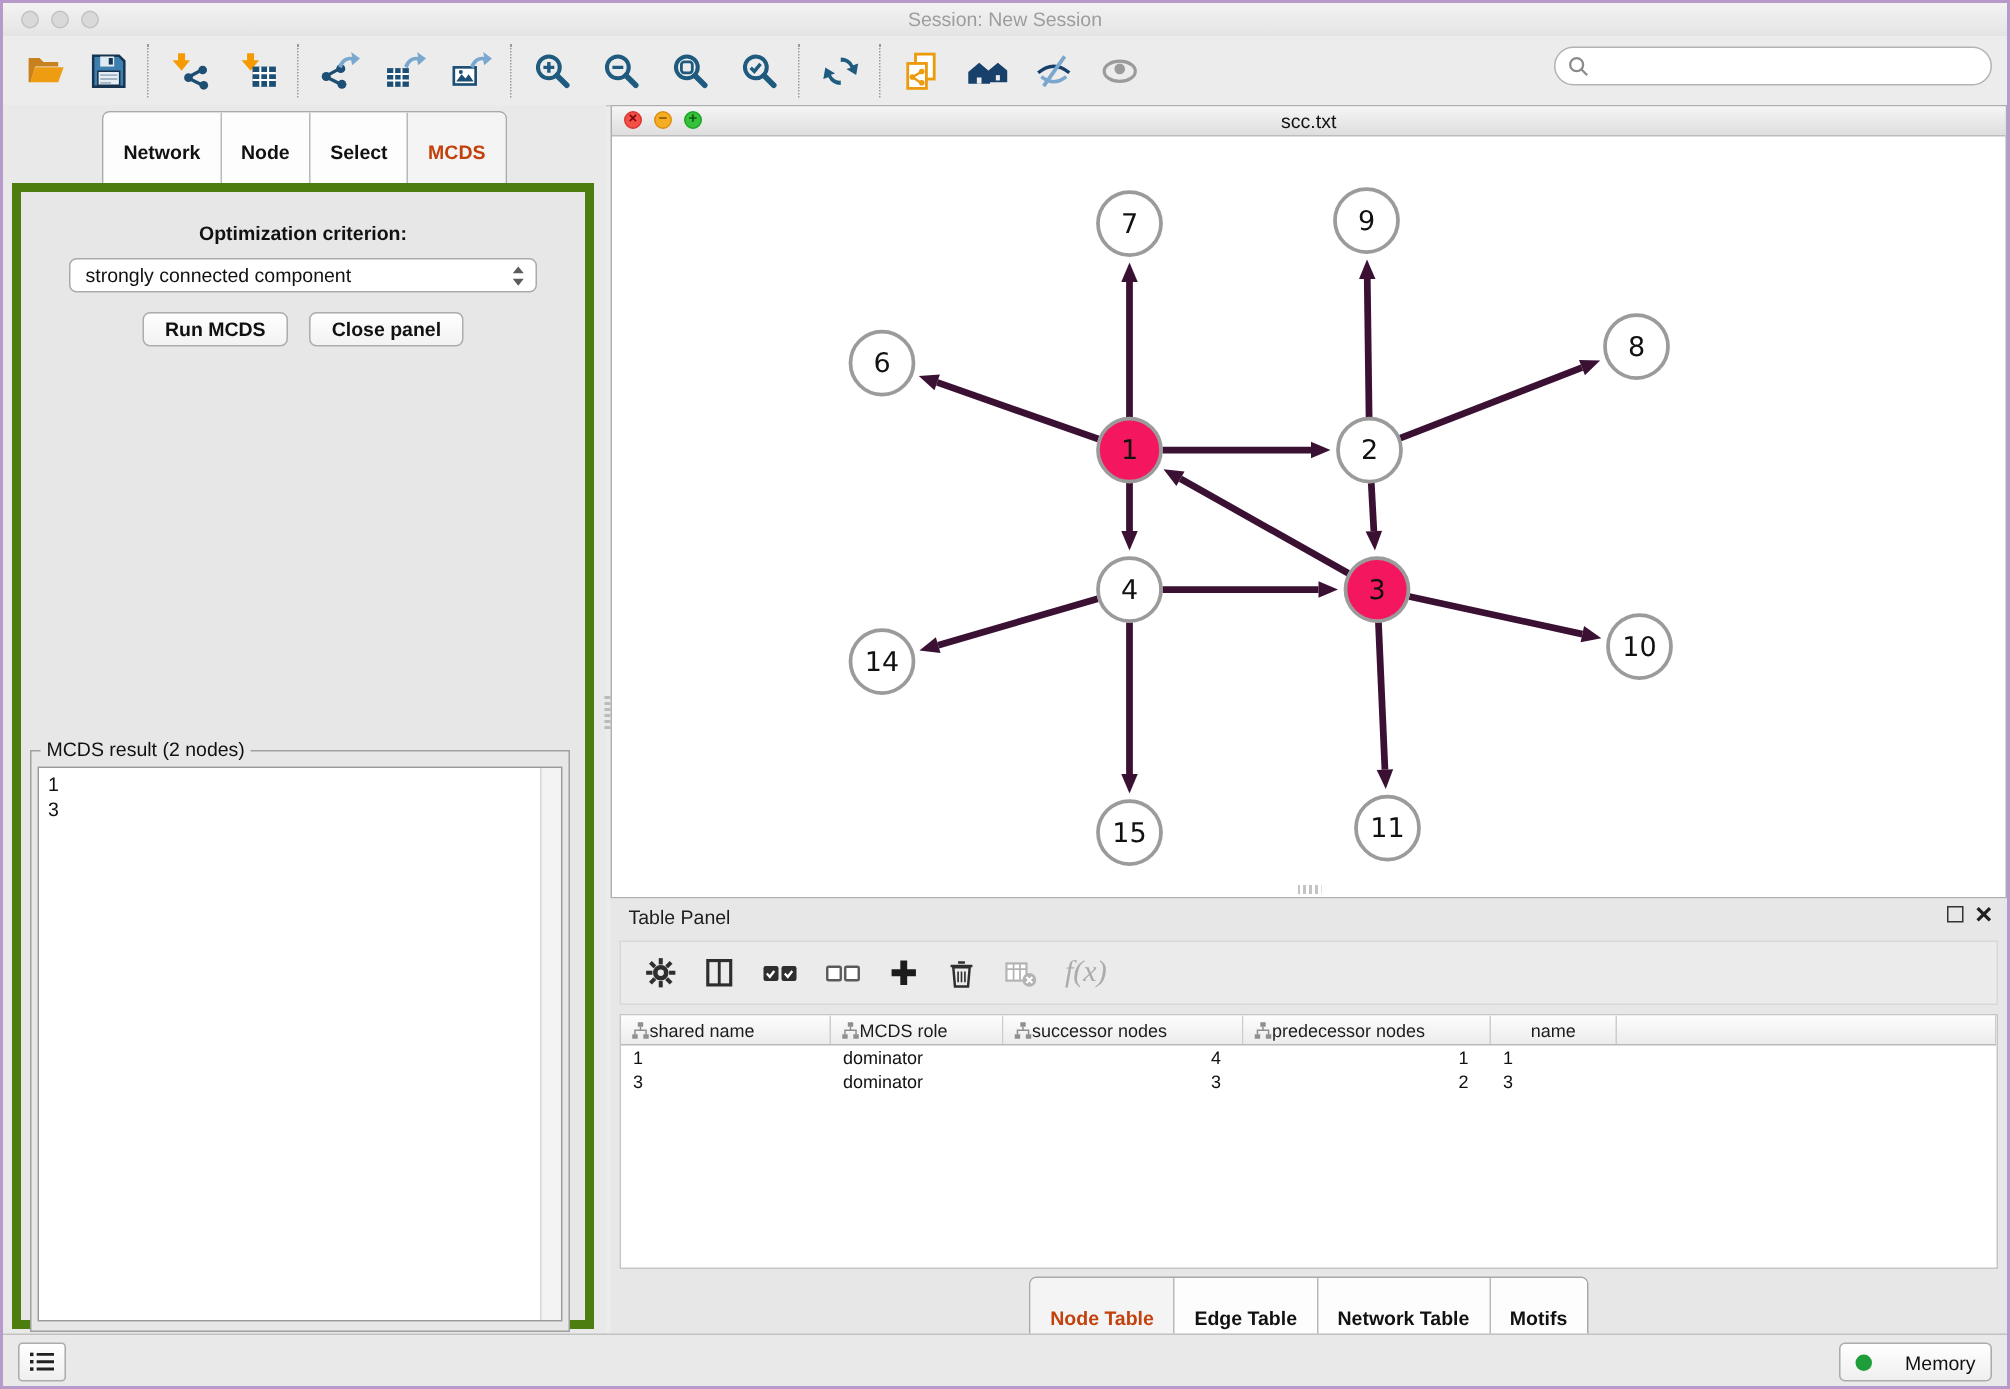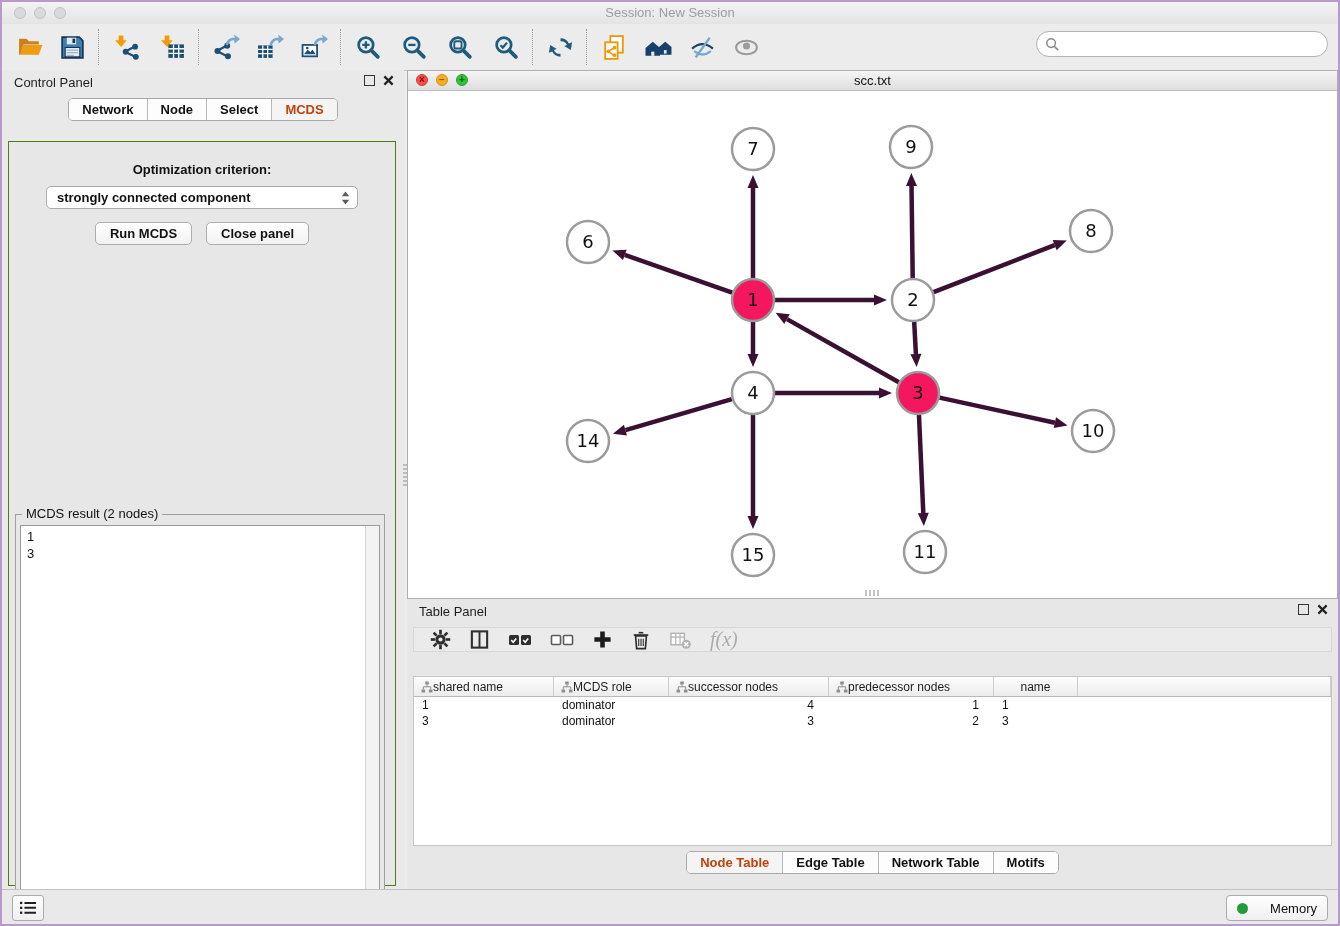--- a/index.html
+++ b/index.html
@@ -19,45 +19,45 @@
   #search-wrap input{border:none;outline:none;flex:1;height:20px;font-size:13px;background:transparent;}
   
   #control-panel{position:absolute;left:0;top:68px;width:402px;height:820px;background:#e9e9e9;}
   .panel-head{position:relative;height:24px;}
   .panel-head .ph-title{position:absolute;left:12px;top:5px;font-size:13px;color:#1d1d1d;}
   .ph-btns{position:absolute;right:10px;top:5px;display:flex;gap:8px;align-items:center;}
   .float-btn{width:9px;height:9px;border:1.6px solid #333;background:transparent;}
   .close-btn svg{width:11px;height:11px;display:block;}
   .seg-tabs{display:flex;justify-content:center;margin-top:4px;}
   .seg{display:flex;border:1px solid #a9a9a9;border-radius:5px;overflow:hidden;background:#fff;}
-  .seg .tab{padding:3px 13px;font-size:13px;color:#111;border-left:1px solid #b9b9b9;background:#fdfdfd;cursor:default;font-weight:700;}
+  .seg .tab{padding:19px 13px;font-size:13px;color:#111;border-left:1px solid #b9b9b9;background:#fdfdfd;cursor:default;font-weight:700;}
   .seg .tab:first-child{border-left:none;}
   .seg .tab.active{color:#c2410c;background:#f4f4f4;font-weight:700;}
-  #cp-content{position:absolute;left:6px;right:8px;top:52px;bottom:4px;border:1px solid #4d7c0f;background:#e7e7e7;margin-top:19px;}
+  #cp-content{position:absolute;left:6px;right:8px;top:52px;bottom:4px;border:6px solid #4d7c0f;background:#e7e7e7;}
   #opt-label{text-align:center;margin-top:20px;font-size:13px;font-weight:700;color:#111;}
   #opt-dropdown{margin:9px auto 0;width:312px;height:23px;background:#fff;border:1px solid #ababab;border-radius:5px;display:flex;align-items:center;padding:0 6px 0 10px;box-sizing:border-box;}
-  #opt-dropdown span{flex:1;font-size:13px;color:#111;font-weight:bold;}
+  #opt-dropdown span{flex:1;font-size:13px;color:#111;}
   .btn-row{display:flex;justify-content:center;gap:14px;margin-top:13px;}
   .pbtn{background:linear-gradient(#ffffff,#f2f2f2);border:1px solid #adadad;border-radius:5px;font-size:13px;font-weight:700;color:#111;padding:3px 14px;}
   #result-fs{position:absolute;left:6px;right:10px;top:372px;height:386px;border:1px solid #9f9f9f;background:#e7e7e7;}
   #result-legend{position:absolute;top:-9px;left:6px;background:#e7e7e7;padding:0 4px;font-size:13px;color:#111;}
   #result-box{position:absolute;left:4px;right:4px;top:10px;bottom:6px;background:#fff;border:1px solid #9a9a9a;display:flex;}
   #result-text{flex:1;padding:2px 6px;font-size:13px;color:#111;white-space:pre;line-height:17px;}
   #result-scroll{width:13px;background:#f3f3f3;border-left:1px solid #d5d5d5;}
   .v-grip{position:absolute;left:401px;top:462px;width:6px;height:22px;background:repeating-linear-gradient(#bbb 0 2px,#e9e9e9 2px 4px);}
   
   #network-window{position:absolute;left:405px;top:68px;width:931px;height:529px;border:1px solid #aeaeae;box-sizing:border-box;background:#fff;}
   #nw-titlebar{position:relative;height:19px;background:linear-gradient(#f5f5f5,#dedede);border-bottom:1px solid #bdbdbd;}
   .nw-tl{position:absolute;top:3px;width:12px;height:12px;border-radius:50%;display:flex;align-items:center;justify-content:center;font-size:10px;font-weight:700;line-height:1;box-sizing:border-box;}
   #nw-title{position:absolute;left:0;right:0;top:2px;text-align:center;font-size:13px;color:#111;}
   #graph-svg{display:block;}
   .h-grip{position:absolute;left:50%;bottom:2px;width:16px;height:6px;transform:translateX(-50%);background:repeating-linear-gradient(90deg,#c4c4c4 0 2px,#fff 2px 4px);}
   
   #table-panel{position:absolute;left:405px;top:597px;width:931px;height:291px;background:#e7e7e7;box-sizing:border-box;}
-  #tp-toolbar{position:absolute;left:6px;right:6px;top:28px;height:25px;background:#ebebeb;border:1px solid #d8d8d8;display:flex;align-items:center;gap:18px;padding-left:16px;box-sizing:border-box;}
+  #tp-toolbar{position:absolute;left:6px;right:6px;top:28px;height:43px;background:#ebebeb;border:1px solid #d8d8d8;display:flex;align-items:center;gap:18px;padding-left:16px;box-sizing:border-box;}
   .tp-ic{display:flex;align-items:center;justify-content:center;}
   .tp-ic svg{display:block;}
   #fx-label{font-family:"Liberation Serif",serif;font-style:italic;font-size:20px;color:#ababab;}
   #tp-table{position:absolute;left:6px;right:6px;top:77px;height:170px;background:#fff;border:1px solid #c6c6c6;box-sizing:border-box;overflow:hidden;}
   #tp-header{display:flex;height:19px;border-bottom:1px solid #b9b9b9;background:linear-gradient(#fdfdfd,#ececec);}
   .th{display:flex;align-items:center;gap:0;padding-left:7px;font-size:12px;color:#1c1c1c;border-right:1px solid #cdcdcd;box-sizing:border-box;background:linear-gradient(#fdfdfd,#ececec);}
   .th.center{justify-content:center;padding-left:0;}
   .trow{display:flex;height:16px;font-size:12px;color:#111;}
   .td{padding:1px 8px 0;box-sizing:border-box;overflow:hidden;white-space:nowrap;}
   .td.right{text-align:right;padding-right:15px;}
@@ -236,31 +236,20 @@
     <div id="search-wrap">
       <svg width="15" height="15" viewBox="0 0 16 16">
           <circle cx="6.5" cy="6.5" r="4.6" fill="none" stroke="#8a8a8a" stroke-width="1.6"></circle>
           <line x1="10" y1="10" x2="14" y2="14" stroke="#8a8a8a" stroke-width="1.6"></line>
         </svg>
       <input type="text" placeholder="" style="">
     </div>
   </div>
 
   <div id="control-panel">
-    <div class="panel-head">
-      <span class="ph-title">Control Panel</span>
-      <span class="ph-btns">
-        <span class="float-btn"></span>
-        <span class="close-btn">
-            <svg viewBox="0 0 12 12">
-              <path d="M1.5 1.5l9 9M10.5 1.5l-9 9" stroke="#222" stroke-width="2.4"></path>
-            </svg>
-          </span>
-      </span>
-    </div>
     <div class="seg-tabs">
         <div class="seg" id="cp-tabs">
           <span class="tab">Network</span>
           <span class="tab">Node</span>
           <span class="tab">Select</span>
           <span class="tab active">MCDS</span>
         </div>
       </div>
     <div id="cp-content">
       <div id="opt-label">Optimization criterion:</div>

